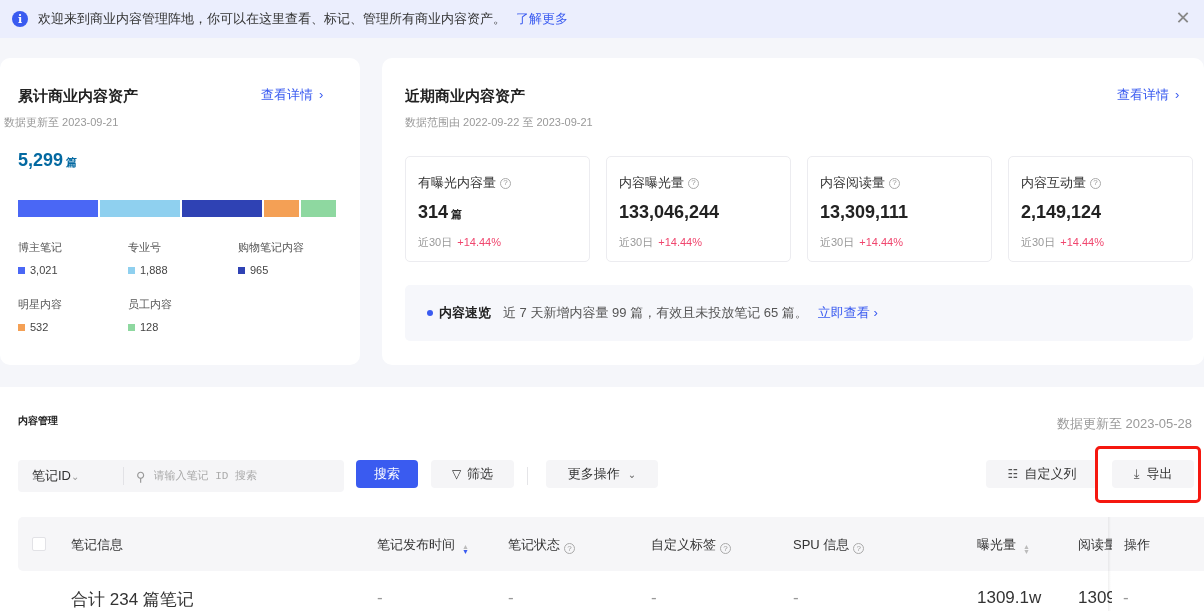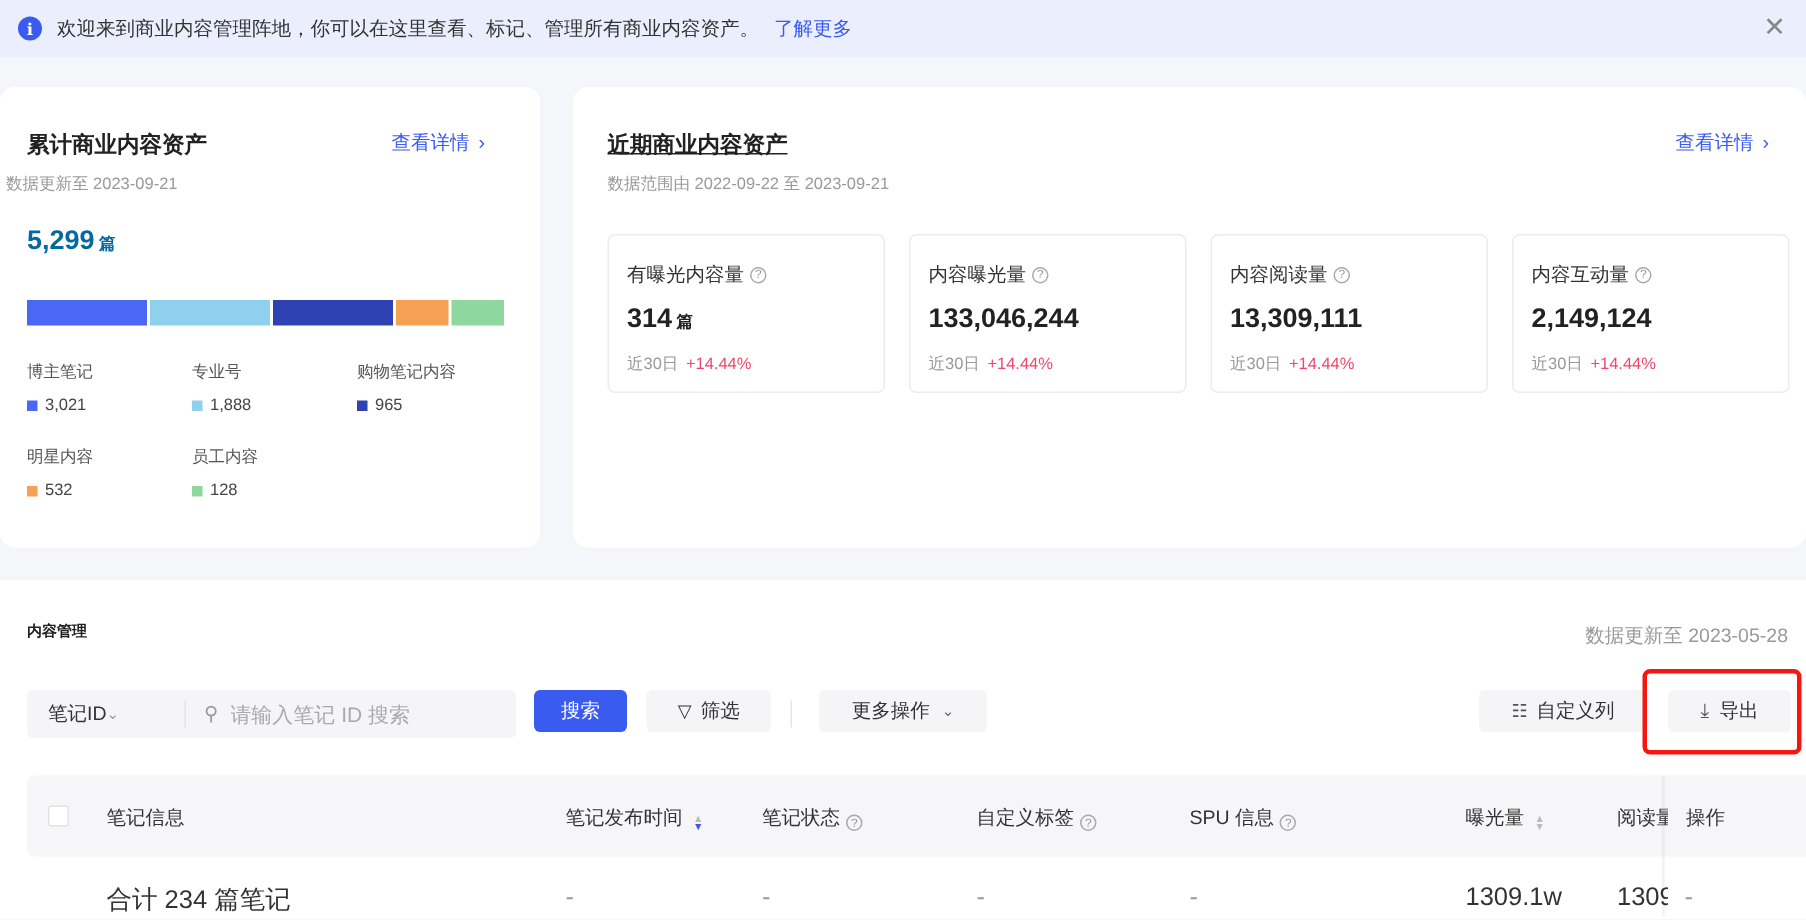--- a/index.html
+++ b/index.html
@@ -85,22 +85,22 @@
   .toolbar { position: absolute; left: 18px; top: 73px; height: 32px; width: 1170px; }
   .search-group {
     position: absolute; left: 0; top: 0; width: 326px; height: 32px; background: #f5f5f7; border-radius: 4px;
     display: flex; align-items: center; font-size: 13px; color: #333;
   }
   .search-type { width: 106px; padding-left: 14px; display: flex; align-items: center; justify-content: flex-start; padding-right: 16px; border-right: 1px solid #e2e2e6; height: 18px; cursor: pointer; }
   .search-type .chev-d { color: #999; font-size: 10px; }
   .search-input { flex: 1; display: flex; align-items: center; padding-left: 12px; height: 32px; }
   .search-input .mag { color: #999; font-size: 13px; margin-right: 8px; }
   .search-input input {
-    border: none; background: transparent; outline: none; font-size: 14px; color: #333;
-    font-family: Liberation Sans, sans-serif; width: 170px;
+    border: none; background: transparent; outline: none; font-size: 11px; color: #333;
+    font-family: Liberation Mono, monospace; width: 170px;
   }
   .search-input input::placeholder { color: #aaa; }
 
   .btn { position: absolute; top: 0; height: 28px; border-radius: 4px; font-size: 13px;
     display: flex; align-items: center; justify-content: center; cursor: pointer; }
   .btn-primary { left: 338px; width: 62px; background: #3a5bf0; color: #fff; }
   .btn-filter { left: 413px; width: 83px; background: #f5f5f7; color: #333; }
   .btn-filter .ic { margin-right: 6px; font-size: 12px; }
   .toolbar-divider { position: absolute; left: 509px; top: 7px; width: 1px; height: 18px; background: #e5e5e8; }
   .btn-more { left: 528px; width: 112px; background: #f5f5f7; color: #333; }
@@ -194,21 +194,21 @@
       <span class="lbl">员工内容</span>
       <span class="val">
           <span class="sw" style="background:#8ed8a0;"></span>
           <span>128</span>
         </span>
     </div>
   </div>
 </div>
 
 <div class="card card-right">
-  <div class="card-title" style="left:23px; top:29px;text-decoration:underline;">近期商业内容资产</div>
+  <div class="card-title" style="left:23px; top:29px;">近期商业内容资产</div>
   <div class="detail-link" style="left:735px; top:28px;">
     <span>查看详情</span><span class="chev">›</span>
   </div>
   <div class="card-sub" style="left:23px; top:57px;">数据范围由 2022-09-22 至 2023-09-21</div>
 
   <div class="metric-card" style="left:23px;">
     <div class="m-label">
         <span>有曝光内容量</span>
         <span class="help-icon">?</span>
       </div>
@@ -233,20 +233,26 @@
   </div>
   <div class="metric-card" style="left:626px;">
     <div class="m-label">
         <span>内容互动量</span>
         <span class="help-icon">?</span>
       </div>
     <div class="m-value"><span>2,149,124</span></div>
     <div class="m-trend"><span>近30日</span><span class="up">+14.44%</span></div>
   </div>
 
+  <div class="quick-bar">
+    <span class="dot"></span>
+    <span class="qb-title">内容速览</span>
+    <span>近 7 天新增内容量 99 篇，有效且未投放笔记 65 篇。</span>
+    <span class="qb-link"><span>立即查看</span> <span>›</span></span>
+  </div>
 </div>
 
 <div class="mgmt">
   <div class="mgmt-title">内容管理</div>
   <div class="mgmt-updated">数据更新至 2023-05-28</div>
 
   <div class="toolbar">
     <div class="search-group">
       <div class="search-type">
         <span>笔记ID</span>

